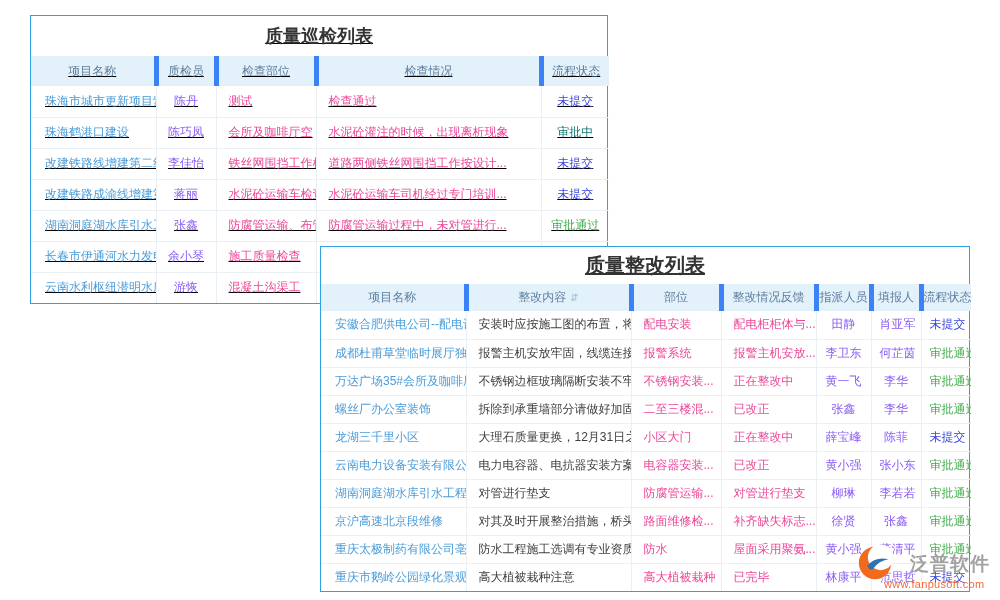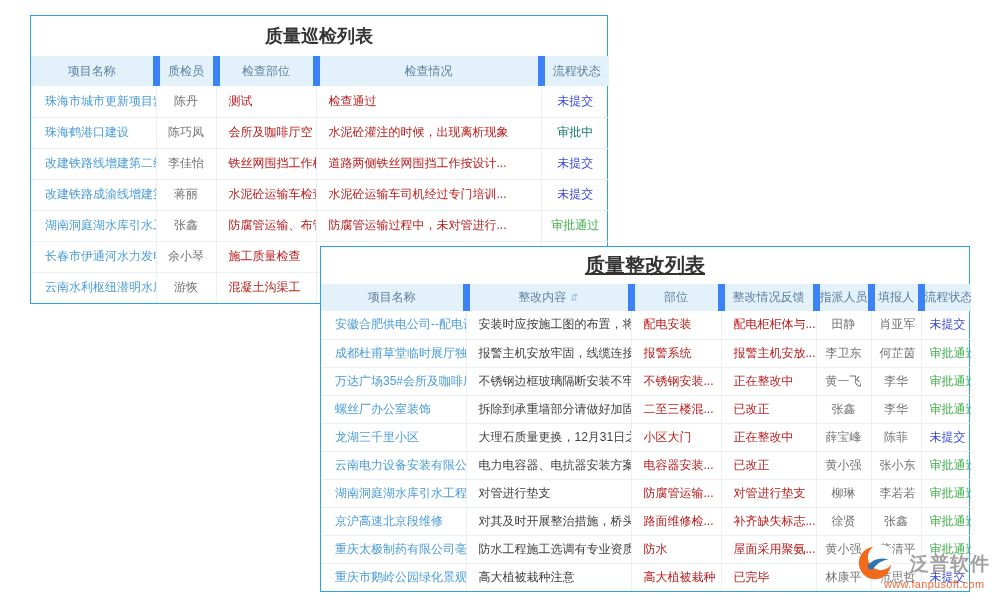--- a/index.html
+++ b/index.html
@@ -4,53 +4,53 @@
 <style>
   * { margin:0; padding:0; box-sizing:border-box; }
   html,body { background:#fff; }
   body { font-family:"Liberation Sans","DejaVu Sans",sans-serif; }
   .canvas { position:relative; width:1000px; height:600px; background:#fff; overflow:hidden; }
 
   .table-card {
     position:absolute; background:#fff;
     border:1.5px solid #2ea1e4;
   }
-  .t1 { left:30px; top:15px; width:578px; }
+  .t1 { left:30px; top:15px; width:578px;text-decoration:underline; }
   .t2 { left:320px; top:246px; width:650px; z-index:5; }
 
   .card-title {
     text-align:center; font-weight:bold; color:#333;
     background:#fff;
   }
   .t1 .card-title { height:40px; line-height:40px; font-size:18px; }
   .t2 .card-title { height:37px; line-height:37px; font-size:20px;text-decoration:underline; }
 
   table.grid { width:100%; border-collapse:collapse; table-layout:fixed; }
   th, td { white-space:nowrap; overflow:hidden; font-weight:normal; }
 
   th {
     background:#e3f1fb; color:#5f7f9e; font-size:12px;
-    text-align:center; border-right:7px solid #3b82f6;
+    text-align:center; border-right:5px solid #3b82f6;
   }
   th:last-child { border-right:none;margin-top:7px; }
   .t1 th { height:30px; }
   .t2 th { height:27px; }
 
   td {
     font-size:12px; border-right:1px solid #eaeff4; border-bottom:1px solid #eaeff4;
     padding:0 8px;
   }
   td:last-child { border-right:none; }
   tbody tr:last-child td { border-bottom:none; }
   .t1 td { height:31px; }
   .t2 td { height:28px; }
 
   td.project { color:#4a9cd9; text-align:left; padding-left:14px; }
-  td.name    { color:#737373; text-align:center; }
-  td.plain   { color:#b91c1c; text-align:left; padding-left:12px; }
+  td.name    { color:#8b5cf6; text-align:center; }
+  td.plain   { color:#ec4899; text-align:left; padding-left:12px; }
   td.content { color:#3f3f3f; text-align:left; padding-left:12px; }
   td.status  { text-align:center; }
 
   .sort-glyph { font-size:10px; color:#9fbdd8; margin-left:4px; }
 
   .watermark {
     position:absolute; left:856px; top:544px; z-index:10;
     line-height:1;
   }
   .wm-row { display:flex; align-items:center; }

